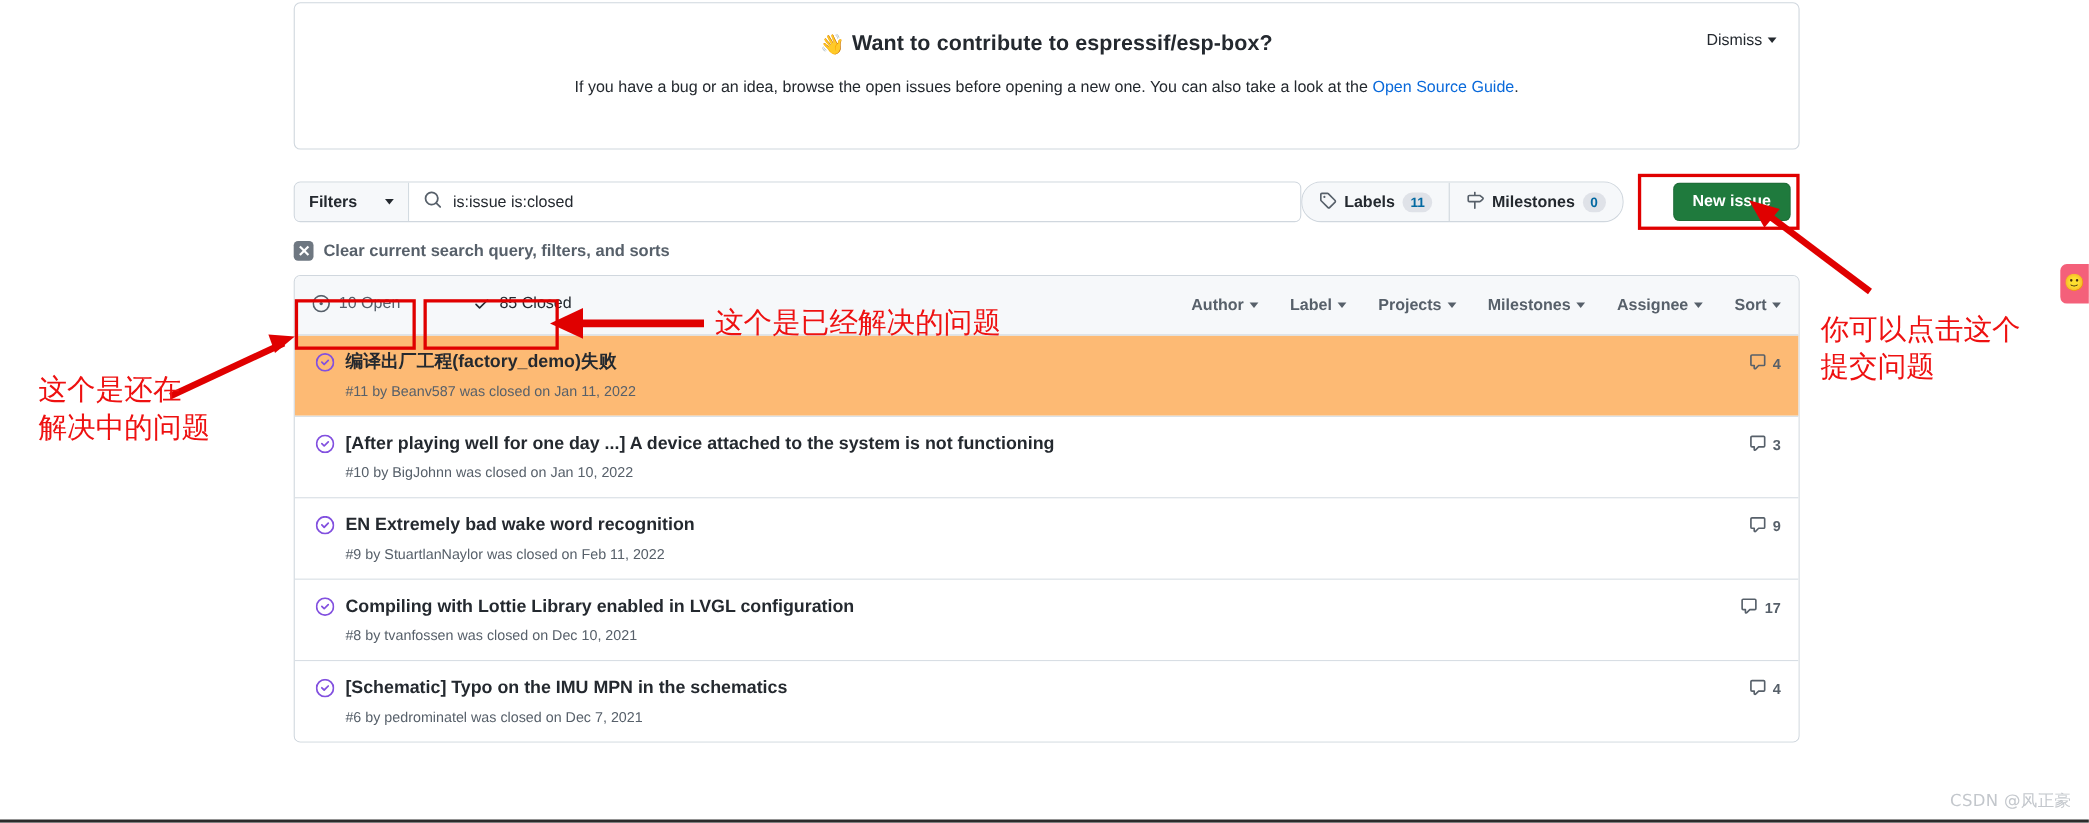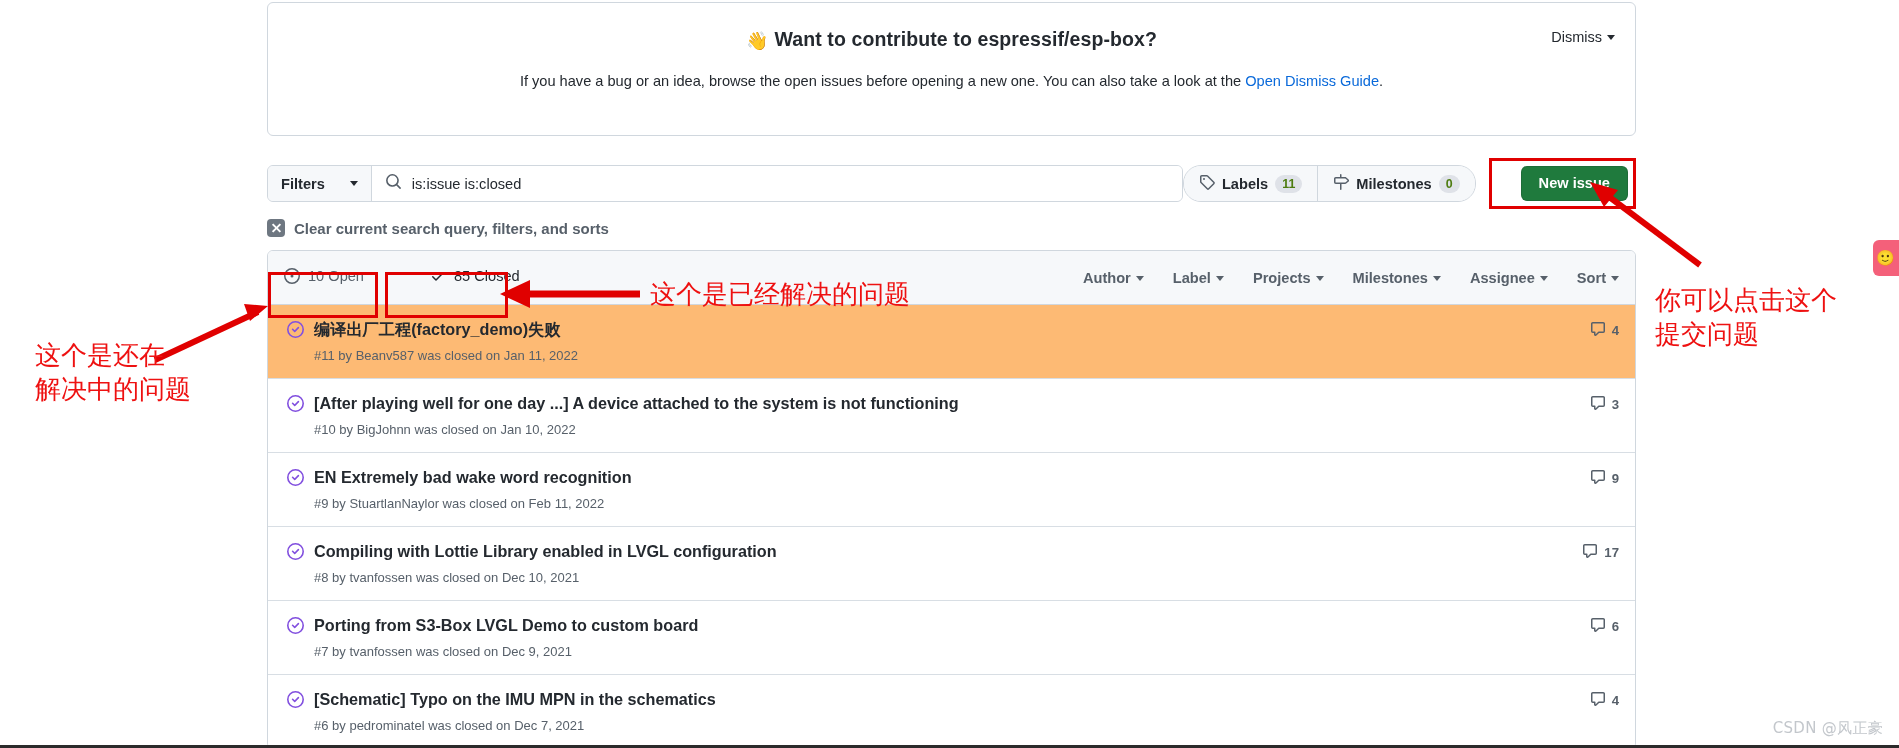--- a/index.html
+++ b/index.html
@@ -131,21 +131,21 @@
     background: #f6f8fa;
     cursor: pointer;
     white-space: nowrap;
   }
   .seg-btn + .seg-btn { border-left: 1px solid #d0d7de; }
   .count-pill {
     background: #dfe2e8;
     border-radius: 20px;
     font-size: 12.4px;
     font-weight: 600;
-    color: #4d7c0f;
+    color: #0369a1;
     padding: 1px 7px;
     line-height: 16px;
   }
   .newissue-holder {
     margin-left: 13px;
     position: relative;
     padding: 5px;
     border: 3px solid #e00000;
   }
   .newissue-btn {
@@ -325,21 +325,21 @@
 
 <div id="root">
 
   <div class="page-col">
 
     <div class="banner">
       <div class="banner-title">
         <span class="banner-emoji">👋</span><span>Want to contribute to espressif/esp-box?</span>
       </div>
       <div class="banner-body">
-        <span>If you have a bug or an idea, browse the open issues before opening a new one. You can also take a look at the </span><a class="lnk" href="#">Open Dismiss Guide</a><span>.</span>
+        <span>If you have a bug or an idea, browse the open issues before opening a new one. You can also take a look at the </span><a class="lnk" href="#">Open Source Guide</a><span>.</span>
       </div>
       <div class="dismiss">
         <span>Dismiss</span><span class="caret"></span>
       </div>
     </div>
 
     <div class="toolbar">
 
       <div class="filters-search">
         <div class="filters-btn">
@@ -486,36 +486,20 @@
                 </svg></span>
               <span>17</span>
             </div>
           </div>
           <div class="issue-row">
             <span class="issue-icon"><svg width="17" height="17" viewBox="0 0 16 16" fill="#8250df">
                 <path d="M11.28 6.78a.75.75 0 00-1.06-1.06L7.25 8.69 5.78 7.22a.75.75 0 00-1.06 1.06l2 2a.75.75 0 001.06 0z"></path>
                 <path d="M16 8A8 8 0 110 8a8 8 0 0116 0m-1.5 0a6.5 6.5 0 10-13 0 6.5 6.5 0 0013 0"></path>
               </svg></span>
             <div class="issue-main">
-              <div class="issue-title">Porting from S3-Box LVGL Demo to custom board</div>
-              <div class="issue-meta">#7 by tvanfossen was closed on Dec 9, 2021</div>
-            </div>
-            <div class="issue-comments">
-              <span><svg width="16" height="16" viewBox="0 0 16 16" fill="#57606a">
-                  <path d="M1 2.75C1 1.784 1.784 1 2.75 1h10.5c.966 0 1.75.784 1.75 1.75v7.5A1.75 1.75 0 0113.25 12H9.06l-2.573 2.573A1.458 1.458 0 014 13.543V12H2.75A1.75 1.75 0 011 10.25zm1.75-.25a.25.25 0 00-.25.25v7.5c0 .138.112.25.25.25h2a.75.75 0 01.75.75v2.19l2.72-2.72a.75.75 0 01.53-.22h4.5a.25.25 0 00.25-.25v-7.5a.25.25 0 00-.25-.25z"></path>
-                </svg></span>
-              <span>6</span>
-            </div>
-          </div>
-          <div class="issue-row">
-            <span class="issue-icon"><svg width="17" height="17" viewBox="0 0 16 16" fill="#8250df">
-                <path d="M11.28 6.78a.75.75 0 00-1.06-1.06L7.25 8.69 5.78 7.22a.75.75 0 00-1.06 1.06l2 2a.75.75 0 001.06 0z"></path>
-                <path d="M16 8A8 8 0 110 8a8 8 0 0116 0m-1.5 0a6.5 6.5 0 10-13 0 6.5 6.5 0 0013 0"></path>
-              </svg></span>
-            <div class="issue-main">
               <div class="issue-title">[Schematic] Typo on the IMU MPN in the schematics</div>
               <div class="issue-meta">#6 by pedrominatel was closed on Dec 7, 2021</div>
             </div>
             <div class="issue-comments">
               <span><svg width="16" height="16" viewBox="0 0 16 16" fill="#57606a">
                   <path d="M1 2.75C1 1.784 1.784 1 2.75 1h10.5c.966 0 1.75.784 1.75 1.75v7.5A1.75 1.75 0 0113.25 12H9.06l-2.573 2.573A1.458 1.458 0 014 13.543V12H2.75A1.75 1.75 0 011 10.25zm1.75-.25a.25.25 0 00-.25.25v7.5c0 .138.112.25.25.25h2a.75.75 0 01.75.75v2.19l2.72-2.72a.75.75 0 01.53-.22h4.5a.25.25 0 00.25-.25v-7.5a.25.25 0 00-.25-.25z"></path>
                 </svg></span>
               <span>4</span>
             </div>
           </div>

